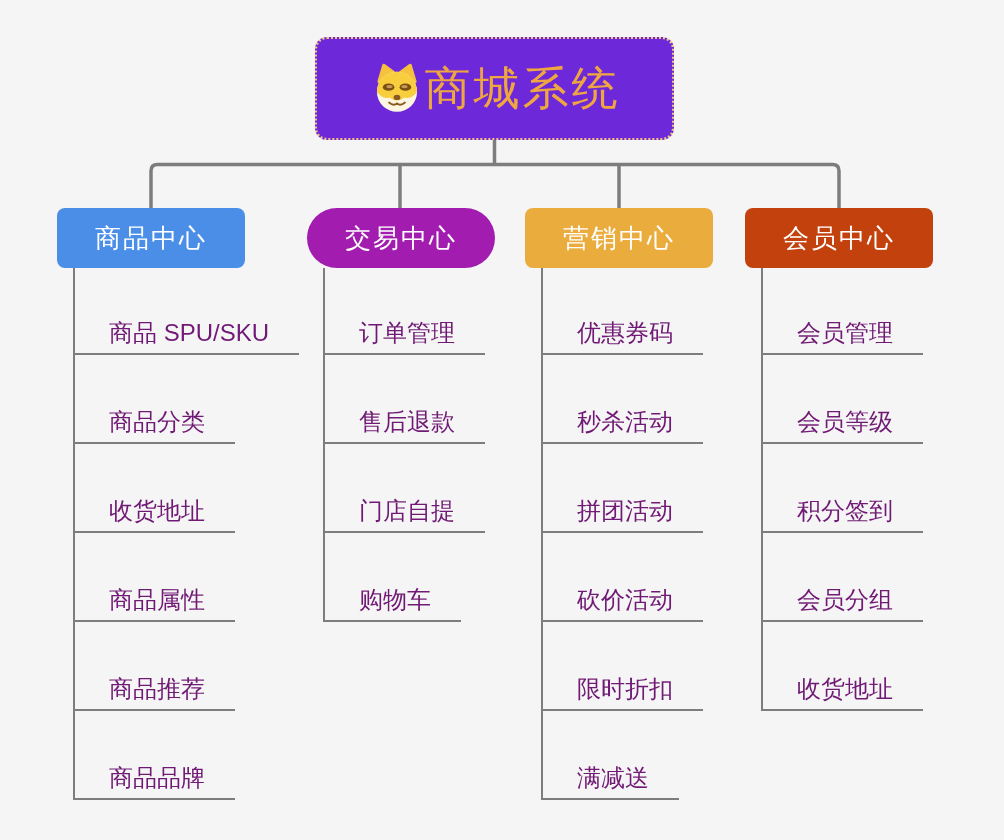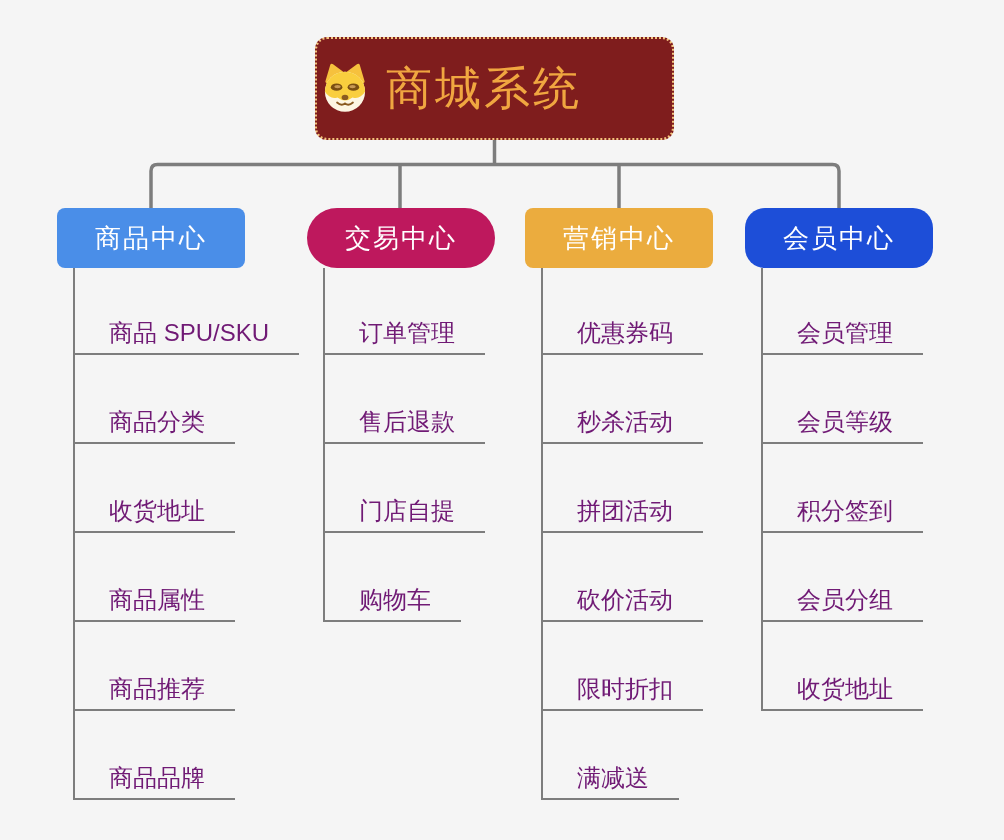--- a/index.html
+++ b/index.html
@@ -25,26 +25,26 @@
     pointer-events: none;
   }
   
   .root-node {
     position: absolute;
     left: 315px;
     top: 37px;
     width: 359px;
     height: 103px;
     box-sizing: border-box;
-    background: #7f1d1d;
+    background: #6d28d9;
     border: 2px dotted #F4C57E;
     border-radius: 12px;
     display: flex;
     align-items: center;
-    gap: 13px;
+    justify-content: center;
     cursor: default;
   }
   .root-label {
     font-size: 46px;
     color: #F0A640;
     letter-spacing: 3px;
     white-space: nowrap;
   }
   .root-icon { width: 56px; height: 56px; flex: 0 0 auto; }
   
@@ -125,21 +125,21 @@
       <div class="leaf-item">商品 SPU/SKU</div>
       <div class="leaf-item">商品分类</div>
       <div class="leaf-item">收货地址</div>
       <div class="leaf-item">商品属性</div>
       <div class="leaf-item">商品推荐</div>
       <div class="leaf-item">商品品牌</div>
     </div>
   </div>
 
   <div class="branch branch-1">
-    <div class="branch-box" style="background-color: #be185d; border-radius: 30px;">交易中心</div>
+    <div class="branch-box" style="background-color: #a21caf; border-radius: 30px;">交易中心</div>
     <div class="branch-items">
       <div class="leaf-item">订单管理</div>
       <div class="leaf-item">售后退款</div>
       <div class="leaf-item">门店自提</div>
       <div class="leaf-item">购物车</div>
     </div>
   </div>
 
   <div class="branch branch-2">
     <div class="branch-box" style="background-color: rgb(235, 172, 62);">营销中心</div>
@@ -147,21 +147,21 @@
       <div class="leaf-item">优惠券码</div>
       <div class="leaf-item">秒杀活动</div>
       <div class="leaf-item">拼团活动</div>
       <div class="leaf-item">砍价活动</div>
       <div class="leaf-item">限时折扣</div>
       <div class="leaf-item">满减送</div>
     </div>
   </div>
 
   <div class="branch branch-3">
-    <div class="branch-box" style="background-color: #1d4ed8; border-radius: 20px;">会员中心</div>
+    <div class="branch-box" style="background-color: #c2410c;">会员中心</div>
     <div class="branch-items">
       <div class="leaf-item">会员管理</div>
       <div class="leaf-item">会员等级</div>
       <div class="leaf-item">积分签到</div>
       <div class="leaf-item">会员分组</div>
       <div class="leaf-item">收货地址</div>
     </div>
   </div>
 
 </div>

